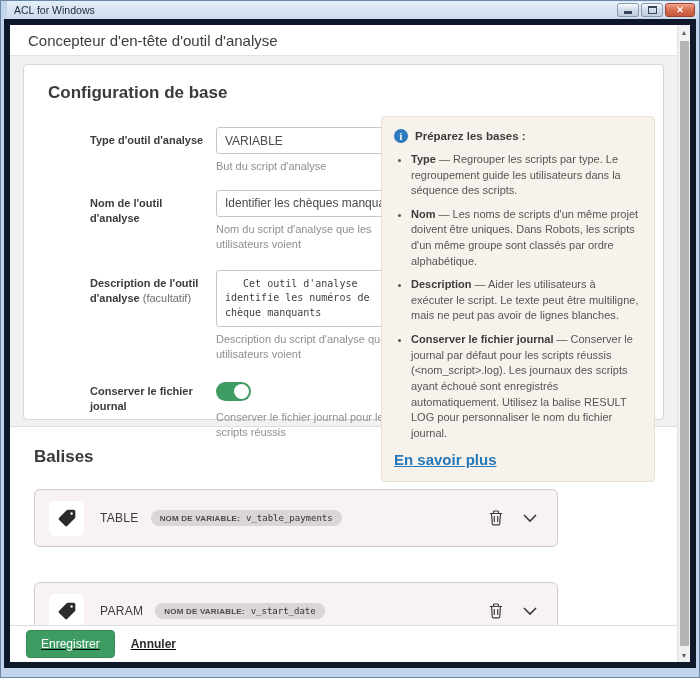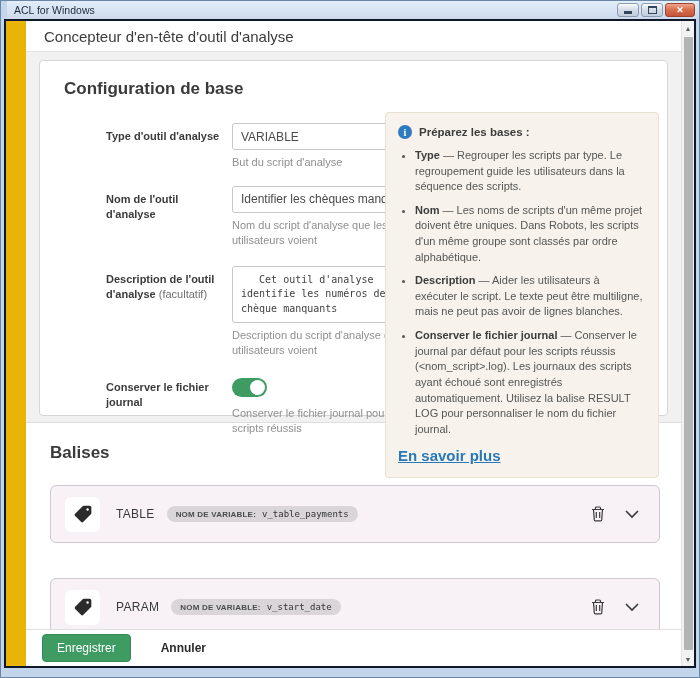--- a/index.html
+++ b/index.html
@@ -31,22 +31,22 @@
   .winbtn.close {
     width:30px; border-color:#9c4434;
     background:linear-gradient(#f0a88f,#d9704f 45%,#c4543a);
     color:#fff; font-size:9px; font-weight:bold;
   }
   .winbtn .glyph-min { width:8px; height:3px; background:#34455c; margin-top:5px; }
   .winbtn .glyph-max { width:9px; height:8px; border:1px solid #34455c; border-top-width:2px; }
 
   .frame-pad { flex:1; padding:0 3px 9px 3px; display:flex; min-height:0; }
   .dialog {
-    flex:1; background:#eab308; border:2px solid #0f172a;
-    display:flex; min-width:0; min-height:0;padding-left:20px;
+    flex:1; background:#7dd3fc; border:6px solid #0f172a;
+    display:flex; min-width:0; min-height:0;
   }
   .dialog-main { flex:1; display:flex; flex-direction:column; min-width:0; }
 
   
   .scrollbar {
     flex:0 0 13px; background:#f2f2f2; border-left:1px solid #e2e2e2;
     display:flex; flex-direction:column; align-items:center;
   }
   .sb-arrow { height:14px; width:100%; display:flex; align-items:center; justify-content:center;
     font-size:7px; color:#606060; }
@@ -126,42 +126,42 @@
   .info-list li .lead { font-weight:bold; color:#3c3c3c; }
   .learn-more { font-size:15px; font-weight:bold; color:#2678b8; text-decoration:underline; cursor:pointer; display:inline-block; margin-top:2px; }
 
   
   .section2 {
     margin-top:6px; background:#fff; border-top:1px solid #dedede;
     padding:20px 24px 18px 24px; height:214px;
   }
   .sec2-title { margin-bottom:22px; }
   .tag-card {
-    width:610px; height:58px; background:#f8f2f7; border:1px solid #cfc8ce; border-radius:6px;
+    width:524px; height:58px; background:#f8f2f7; border:1px solid #cfc8ce; border-radius:6px;
     display:flex; align-items:center; padding:0 20px 0 14px; margin-bottom:35px;
   }
   .tag-iconbox {
     width:35px; height:35px; background:#fff; border-radius:6px;
     display:flex; align-items:center; justify-content:center; margin-right:16px;
   }
   .tag-iconbox svg { transform:scaleX(-1); }
   .tag-type { font-size:12px; color:#3a3a3a; letter-spacing:0.3px; margin-right:12px; }
   .var-badge {
     background:#d9d5d9; border-radius:9px; padding:3px 9px;
     display:flex; align-items:baseline;justify-content:center;
   }
   .var-badge .vb-label { font-size:8px; font-weight:bold; color:#4c4c4c; letter-spacing:0.2px; }
   .var-badge .vb-value { font-size:9px; color:#333; margin-left:6px; font-family:"DejaVu Sans Mono", monospace; }
   .tag-actions { margin-left:auto; display:flex; align-items:center; gap:20px; }
   .icon-btn { cursor:pointer; display:flex; align-items:center; }
 
   
   .dlg-footer {
     flex:0 0 37px; background:#fff; border-top:1px solid #dedede;
-    display:flex; align-items:center; padding:0 16px; gap:30px;
+    display:flex; align-items:center; padding:0 16px; gap:16px;text-decoration:underline;
   }
   .btn-save {
     background:#3e9b62; border:1px solid #368a56; border-radius:4px; color:#fff;
     font-size:12px; padding:6px 14px; cursor:pointer;
     font-family:"Liberation Sans", sans-serif;
   }
   .btn-cancel {
     background:none; border:none; font-size:12px; font-weight:bold; color:#2b2b2b; cursor:pointer;
     font-family:"Liberation Sans", sans-serif;
   }

